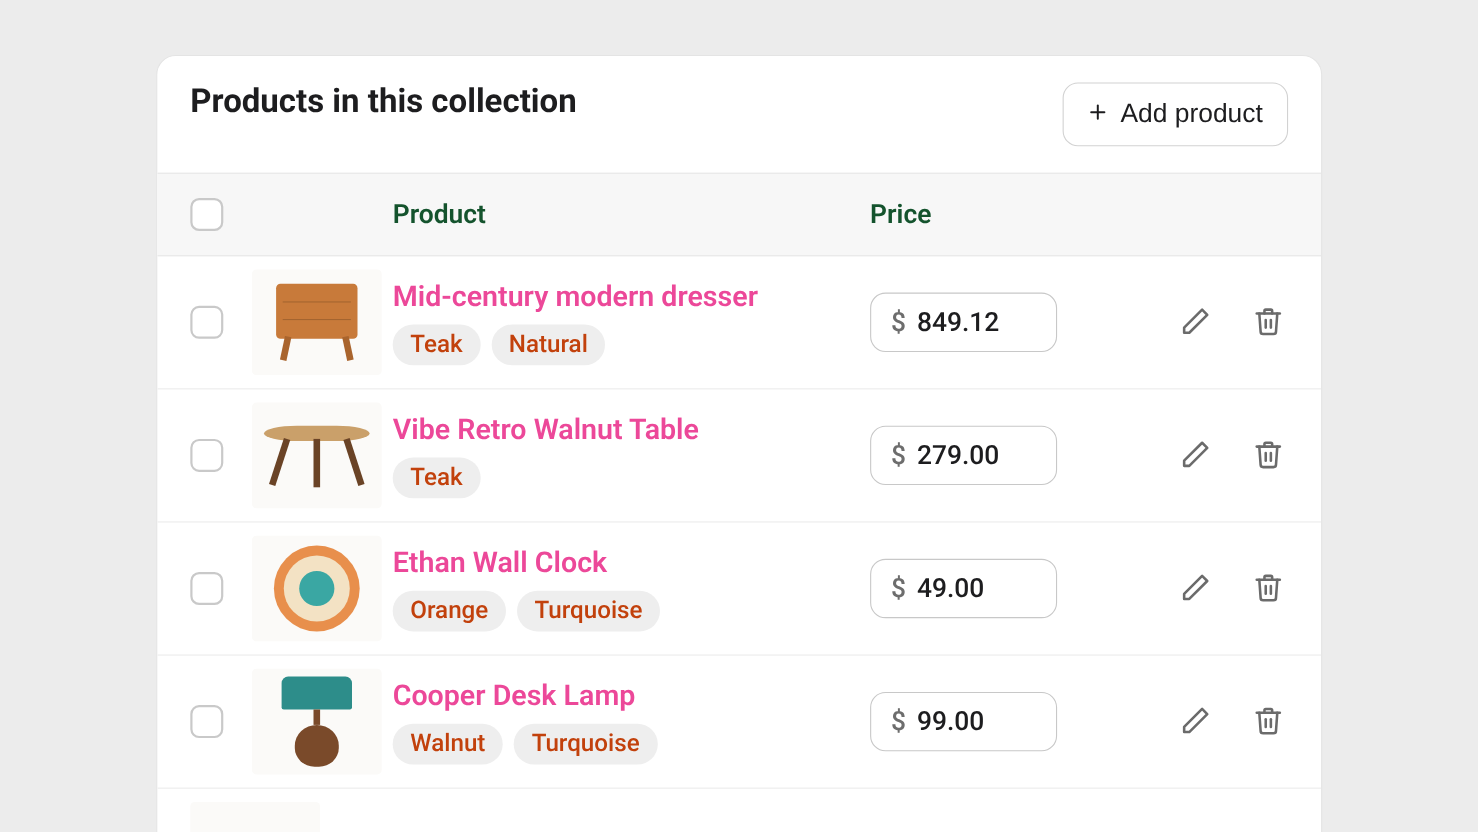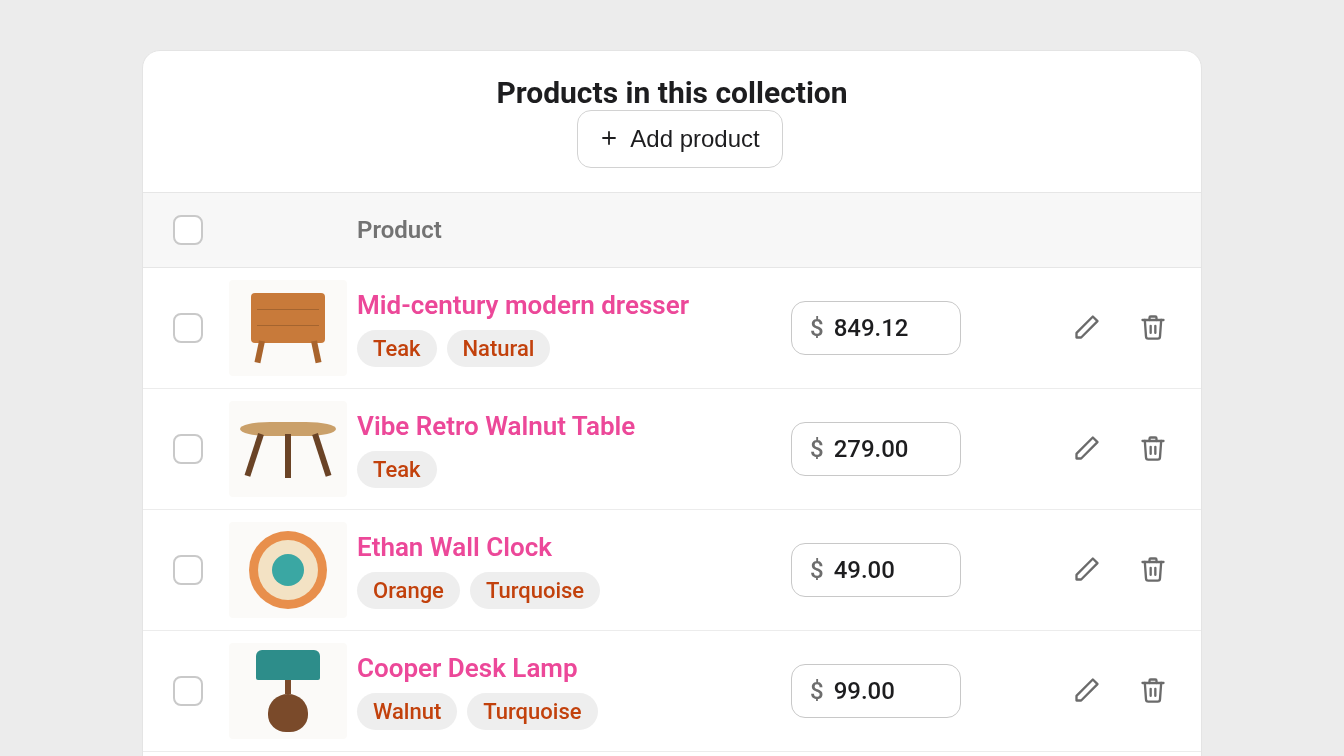--- a/index.html
+++ b/index.html
@@ -18,24 +18,22 @@
   .card {
     width: 1060px;
     margin: 0 auto;
     background: #fff;
     border: 1px solid #e4e4e4;
     border-radius: 18px;
     overflow: hidden;
   }
   .card-header {
     display: flex;
-    align-items: center;
     justify-content: space-between;
     padding: 24px 30px;
-    flex-direction: column;
   }
   .card-title {
     font-size: 30px;
     font-weight: 700;
     color: #1d1d1f;
   }
   .add-btn {
     display: inline-flex;
     align-items: center;
     gap: 12px;
@@ -51,21 +49,21 @@
   }
   .add-btn svg { width: 18px; height: 18px; }
   .table-head {
     display: flex;
     align-items: center;
     background: #f7f7f7;
     border-top: 1px solid #e6e6e6;
     border-bottom: 1px solid #e6e6e6;
     height: 76px;
     padding: 0 30px;
-    color: #737373;
+    color: #14532d;
     font-size: 24px;
     font-weight: 600;
   }
   .col-check { width: 56px; display:flex; align-items:center; }
   .col-img   { width: 128px; }
   .col-prod  { flex: 1; }
   .col-price { width: 230px; }
   .col-actions { width: 150px; }
   .row {
     display: flex;
@@ -158,20 +156,21 @@
         <span>Add product</span>
       </button>
     </div>
 
     <div class="table-head">
       <div class="col-check">
         <div class="checkbox"></div>
       </div>
       <div class="col-img"></div>
       <div class="col-prod">Product</div>
+      <div class="col-price">Price</div>
       <div class="col-actions"></div>
     </div>
 
     <div id="rows">
         <div class="row">
           <div class="col-check">
             <div class="checkbox"></div>
           </div>
           <div class="col-img">
             <div class="thumb">

